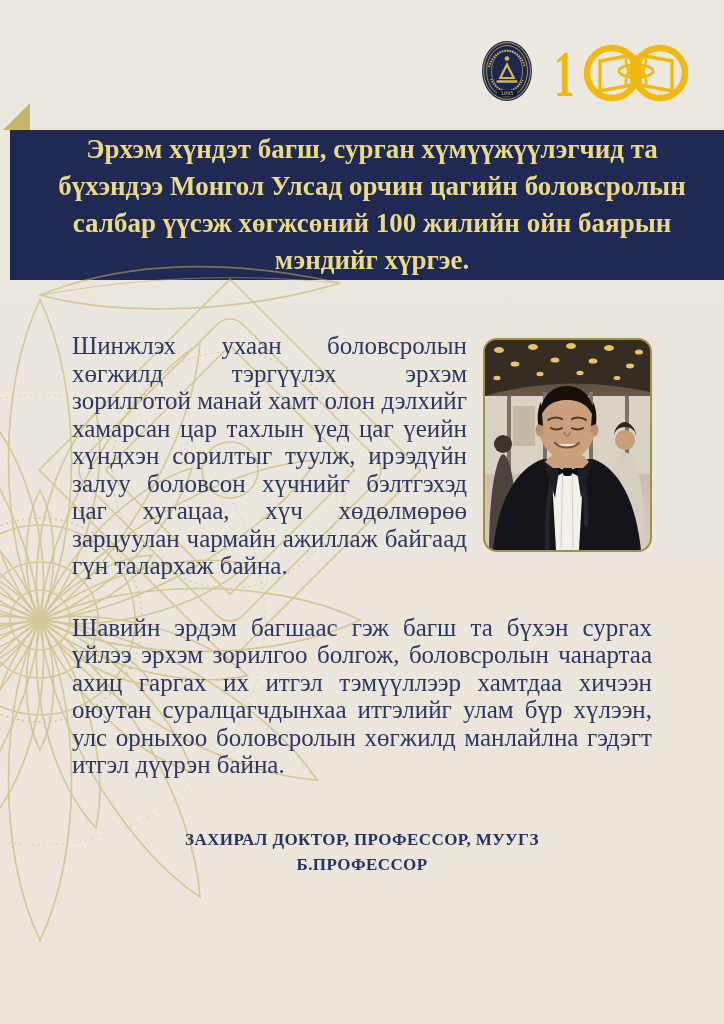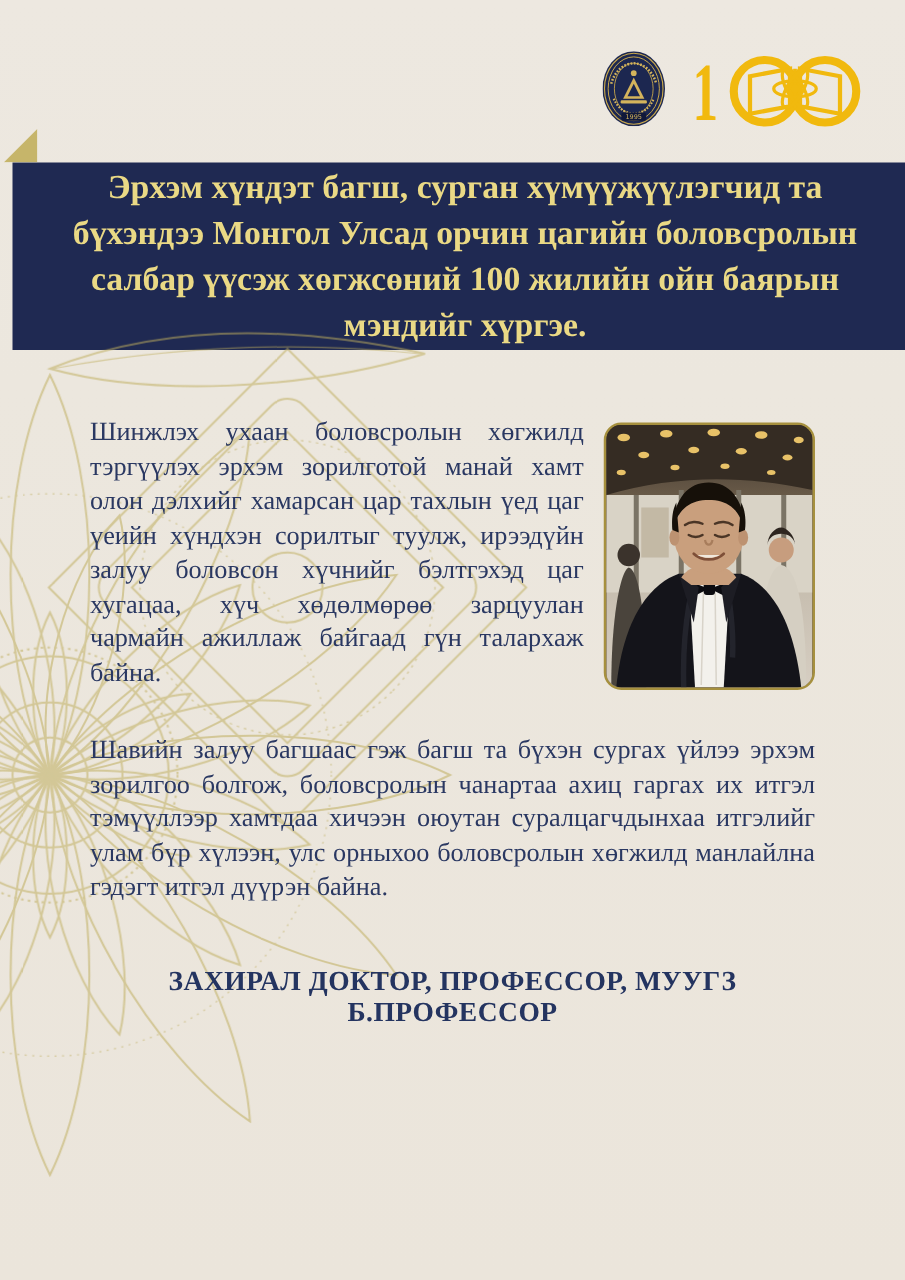--- a/index.html
+++ b/index.html
@@ -31,27 +31,27 @@
     position:absolute;top:280px;left:0;width:724px;z-index:3;
     padding:52px 72px 0;box-sizing:border-box;
   }
   .photo-frame{
     float:right;width:165px;height:210px;margin:6px 0 10px 16px;
     border:2px solid #A6903E;border-radius:14px;overflow:hidden;
     background:#6b5b47;
   }
   .para{
     margin:0 0 34px;color:#2A3862;
-    font-size:21px;line-height:27.5px;
+    font-size:25px;line-height:27.5px;
     text-align:justify;text-align-last:left;font-family:Liberation Serif, serif;
   }
   .para.last{margin-bottom:0;}
   .signature{
     margin-top:48px;text-align:center;color:#243460;
-    font-weight:bold;font-size:22px;line-height:25px;letter-spacing:0.4px;
+    font-weight:bold;font-size:17px;line-height:25px;letter-spacing:0.4px;
   }
 </style>
 </head>
 <body>
 
 <div class="page">
 
   <div class="header-band">
 
     <svg class="emblem" viewBox="0 0 50 60">
@@ -238,21 +238,21 @@
           <path d="M66,88 C69,90 74,90 77,88"></path>
           <path d="M87,88 C90,90 95,90 98,88"></path>
         </g>
         <path d="M79,92 C80,97 84,97 85,92" stroke="#A87D5C" stroke-width="1.8" fill="none"></path>
         <path d="M70,103 C76,109 88,109 94,103" stroke="#7E4F38" stroke-width="2.2" fill="none" stroke-linecap="round"></path>
         <path d="M73,104 C78,107 86,107 91,104 Z" fill="#F0E8DD"></path>
       </svg>
     </div>
 
     <p class="para">Шинжлэх ухаан боловсролын хөгжилд тэргүүлэх эрхэм зорилготой манай хамт олон дэлхийг хамарсан цар тахлын үед цаг үеийн хүндхэн сорилтыг туулж, ирээдүйн залуу боловсон хүчнийг бэлтгэхэд цаг хугацаа, хүч хөдөлмөрөө зарцуулан чармайн ажиллаж байгаад гүн талархаж байна.</p>
-    <p class="para">Шавийн залуу багшаас гэж багш та бүхэн сургах  үйлээ эрхэм зорилгоо болгож, боловсролын чанартаа ахиц гаргах их итгэл тэмүүллээр хамтдаа хичээн оюутан суралцагчдынхаа итгэлийг улам бүр хүлээн, улс орныхоо боловсролын хөгжилд манлайлна гэдэгт итгэл дүүрэн байна.</p>
+    <p class="para">Шавийн эрдэм багшаас гэж багш та бүхэн сургах  үйлээ эрхэм зорилгоо болгож, боловсролын чанартаа ахиц гаргах их итгэл тэмүүллээр хамтдаа хичээн оюутан суралцагчдынхаа итгэлийг улам бүр хүлээн, улс орныхоо боловсролын хөгжилд манлайлна гэдэгт итгэл дүүрэн байна.</p>
 
     <div class="signature">
       <div>ЗАХИРАЛ ДОКТОР, ПРОФЕССОР, МУУГЗ</div>
       <div>Б.ПРОФЕССОР</div>
     </div>
   </main>
 
 </div>
 
 </body></html>

